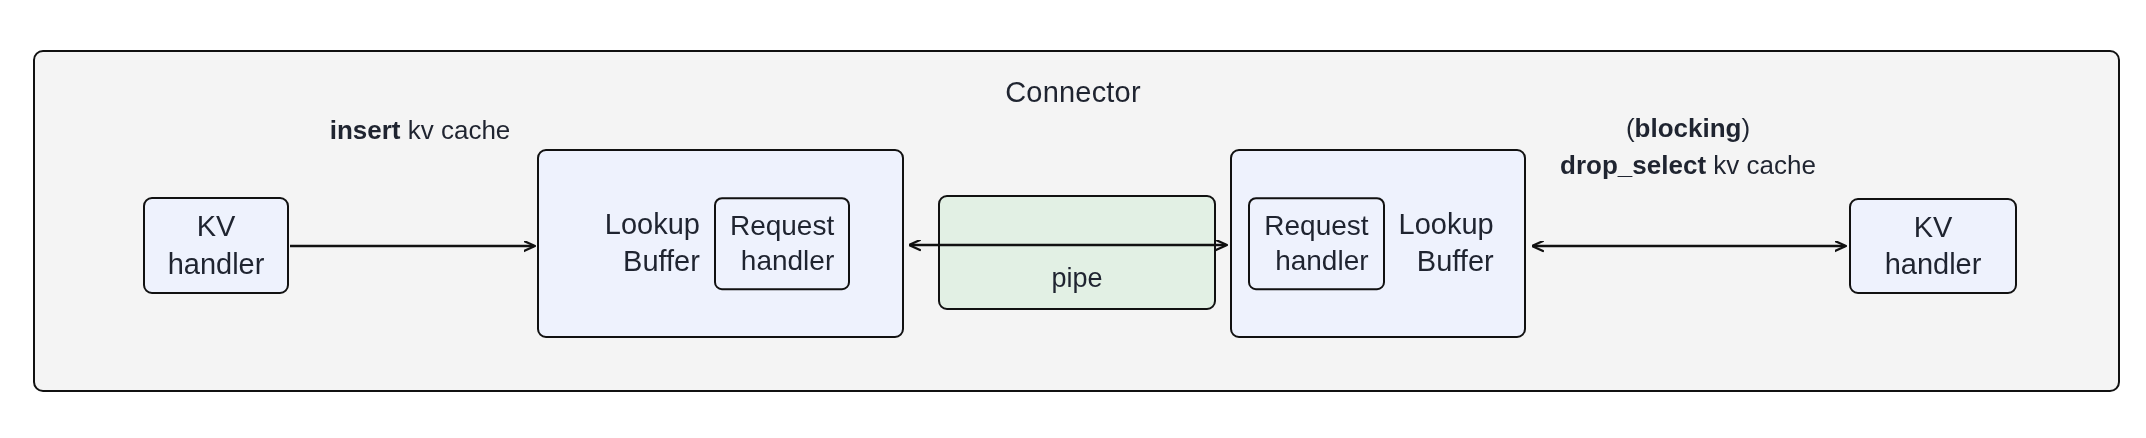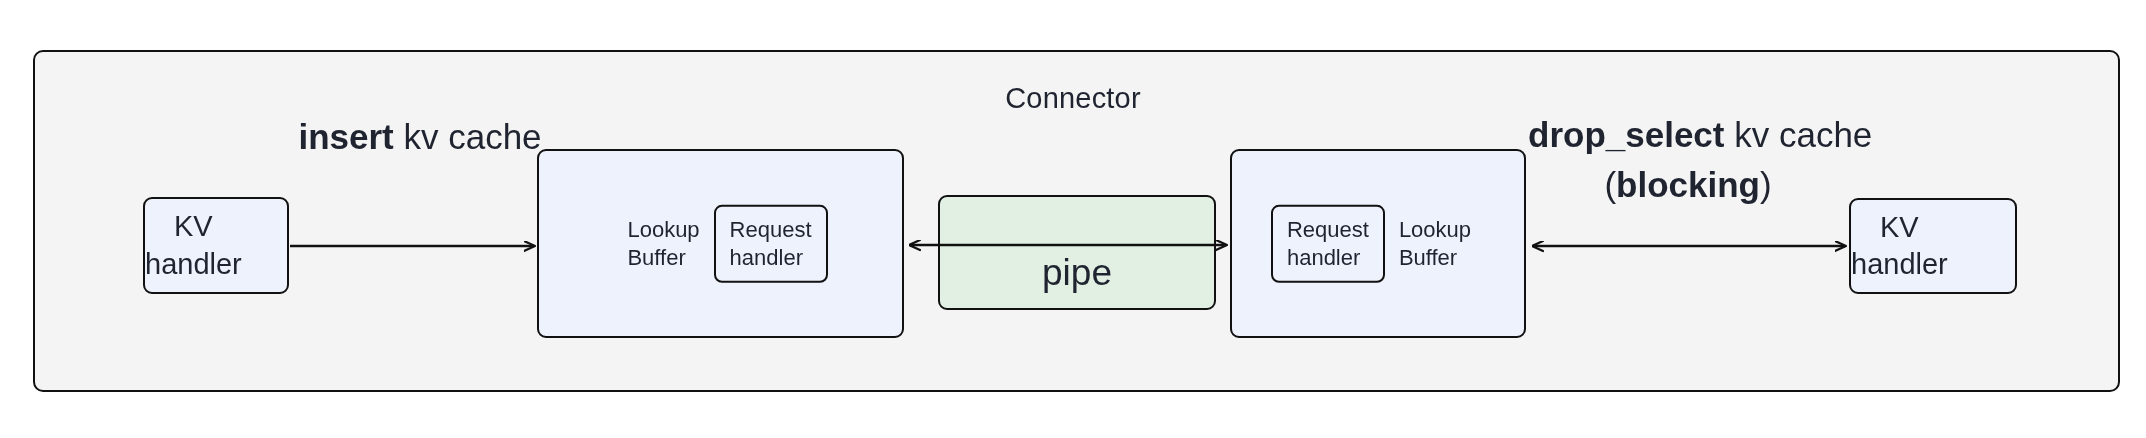--- a/index.html
+++ b/index.html
@@ -25,38 +25,38 @@
     width: 2087px;
     height: 342px;
     box-sizing: border-box;
     background: #f4f4f4;
     border: 2.5px solid #111111;
     border-radius: 10px;
   }
   .connector-title {
     position: absolute;
     left: 0;
-    top: 82px;
+    top: 76px;
     width: 2146px;
     text-align: center;
     font-size: 29px;
     color: #1f2430;
     letter-spacing: .2px;
   }
 
   
   .node {
     position: absolute;
     box-sizing: border-box;
     background: #eef2fd;
     border: 2.5px solid #111111;
     border-radius: 9px;
     display: flex;
     align-items: center;
-    justify-content: flex-start;
+    justify-content: center;
     color: #1f2430;
     font-size: 29px;
     line-height: 1.28;
     text-align: center;
   }
   .node .lines { display: block; }
 
   
   #kv-producer {
     left: 143px;
@@ -87,36 +87,36 @@
     position: absolute;
     left: 0; right: 0;
     top: 50%;
     transform: translateY(-50%);
     display: flex;
     align-items: center;
     justify-content: center;
     gap: 0px;
   }
   .buffer-label {
-    font-size: 22px;
+    font-size: 29px;
     line-height: 1.28;
     color: #1f2430;
-    text-align: left;
+    text-align: right;
     padding: 0 14px;
     white-space: nowrap;
   }
   .handler {
     box-sizing: border-box;
     background: #eef2fd;
     border: 2.2px solid #111111;
     border-radius: 8px;
-    font-size: 22px;
+    font-size: 28px;
     line-height: 1.28;
     color: #1f2430;
-    text-align: left;
+    text-align: right;
     padding: 9px 14px;
     white-space: nowrap;
   }
 
   
   #pipe {
     position: absolute;
     left: 938px;
     top: 195px;
     width: 278px;
@@ -124,38 +124,38 @@
     box-sizing: border-box;
     background: #e2f0e4;
     border: 2.5px solid #111111;
     border-radius: 9px;
   }
   #pipe .pipe-label {
     position: absolute;
     left: 0; right: 0;
     bottom: 14px;
     text-align: center;
-    font-size: 37px;
+    font-size: 27px;
     color: #1f2430;
   }
 
   
   #arrows {
     position: absolute;
     left: 0; top: 0;
     width: 2146px;
     height: 438px;
     pointer-events: none;
   }
 
   
   .edge-label {
     position: absolute;
     text-align: center;
-    font-size: 35px;
+    font-size: 26px;
     line-height: 1.42;
     color: #1f2430;
     white-space: nowrap;
   }
   .edge-label b { font-weight: 700; }
   #label-insert      { left: 295px;  top: 112px; width: 250px; }
   #label-drop-select { left: 1528px; top: 110px; width: 320px; }
 </style>
 </head>
 <body>
@@ -227,20 +227,20 @@
   </svg>
 
   <div class="edge-label" id="label-insert">
     <div>
       <b>insert</b><span> kv cache</span>
     </div>
   </div>
 
   <div class="edge-label" id="label-drop-select">
     <div>
+      <span>(</span><b>blocking</b><span>)</span>
+    </div>
+    <div>
       <b>drop_select</b><span> kv cache</span>
     </div>
-    <div>
-      <span>(</span><b>blocking</b><span>)</span>
-    </div>
   </div>
 
 </div>
 
 </body></html>

